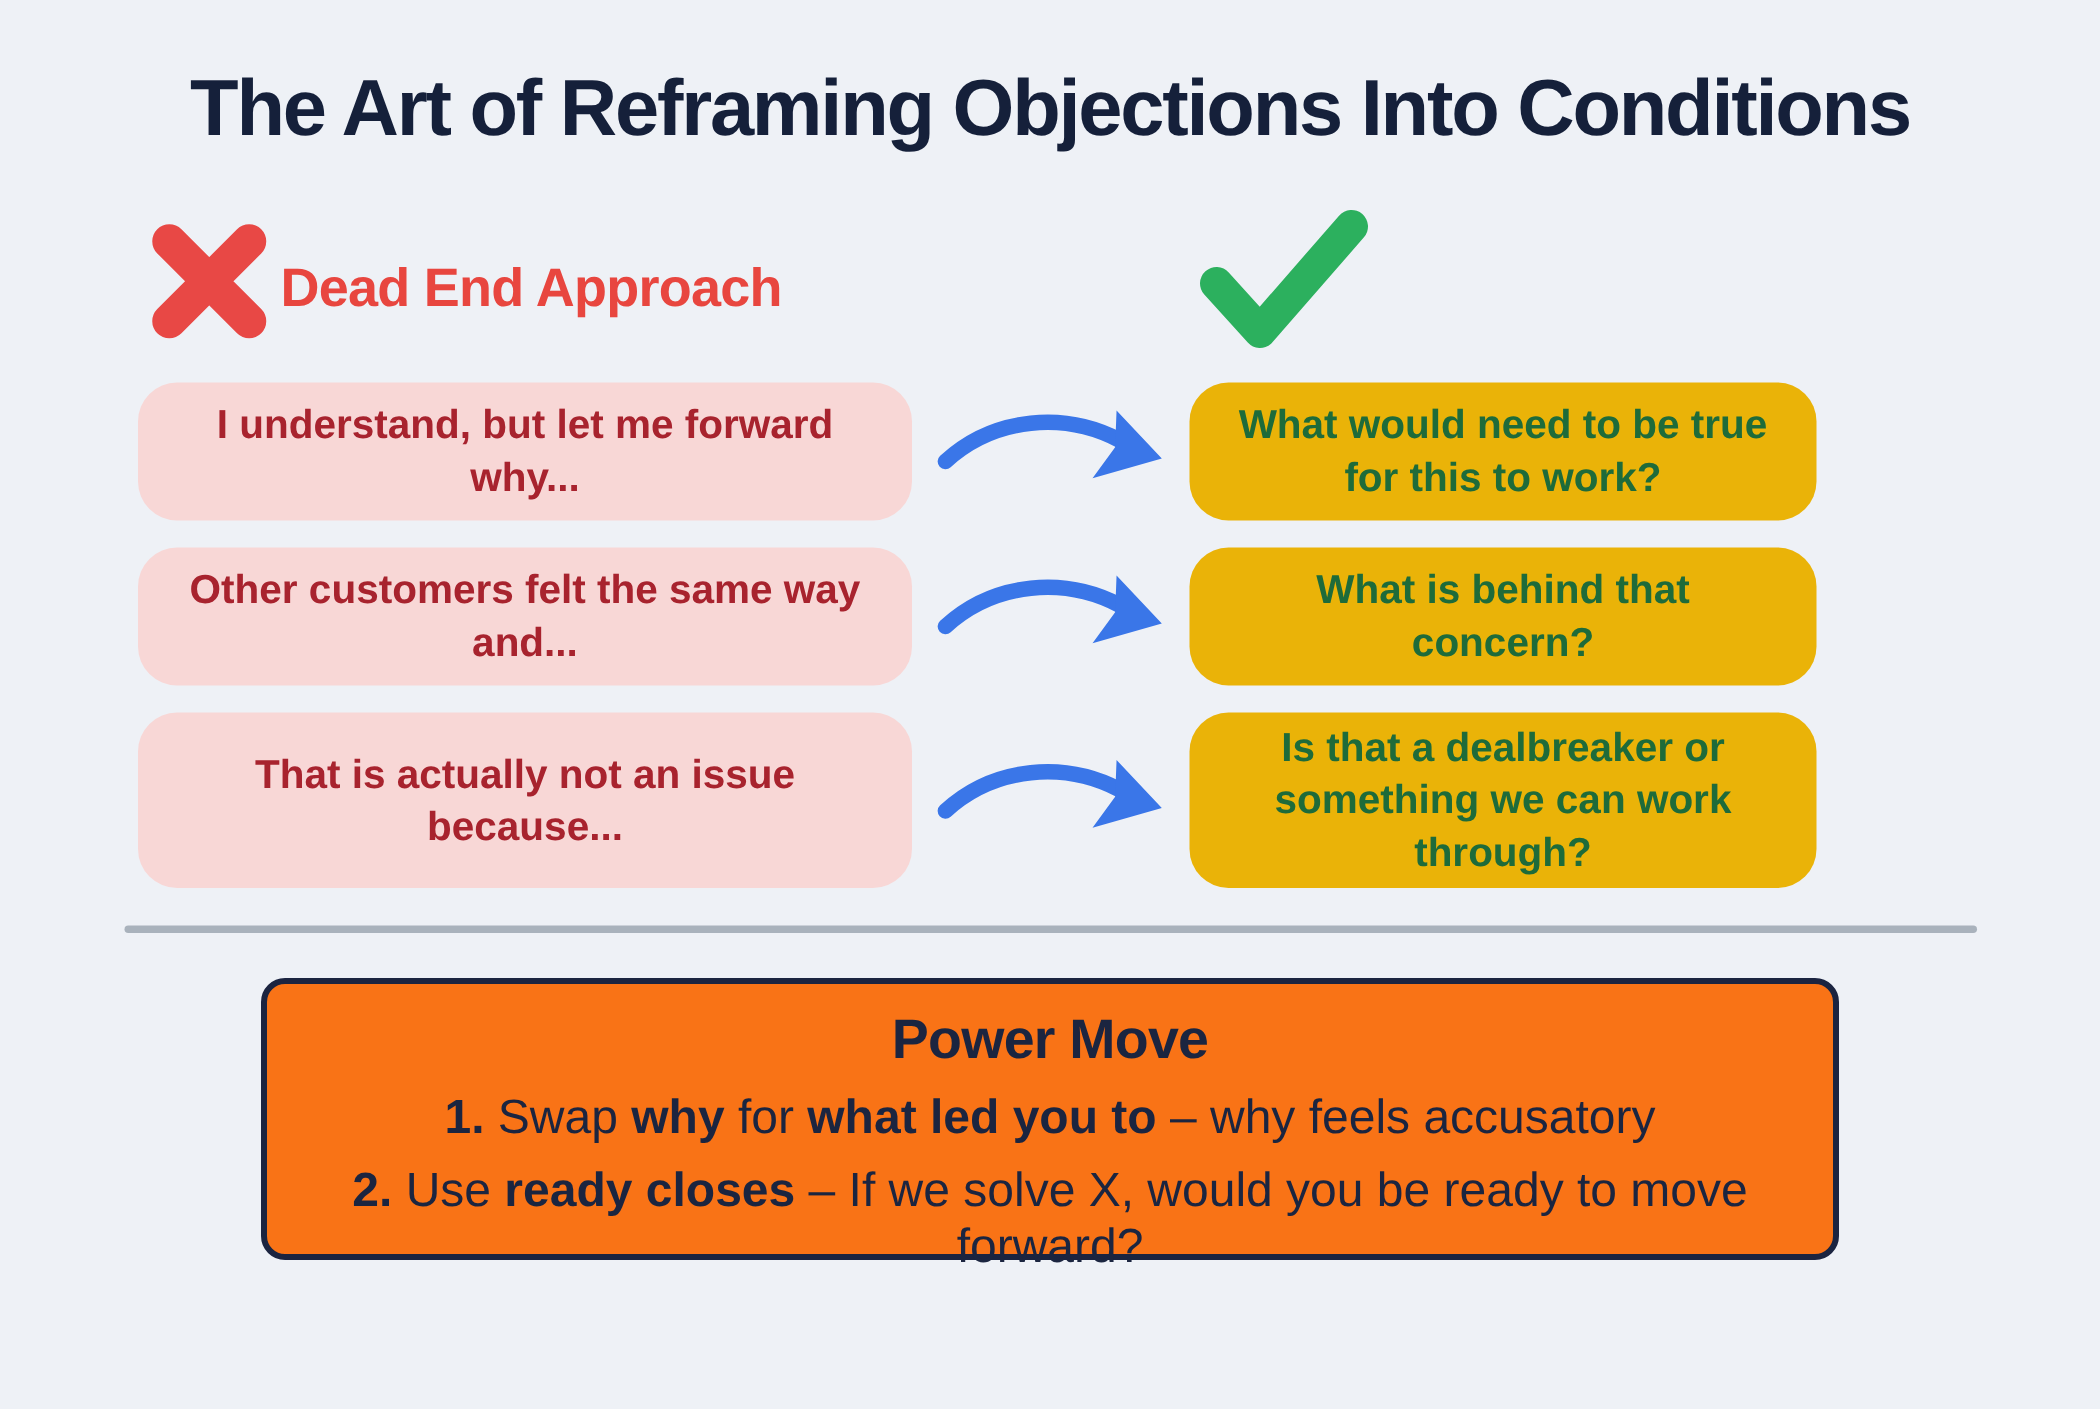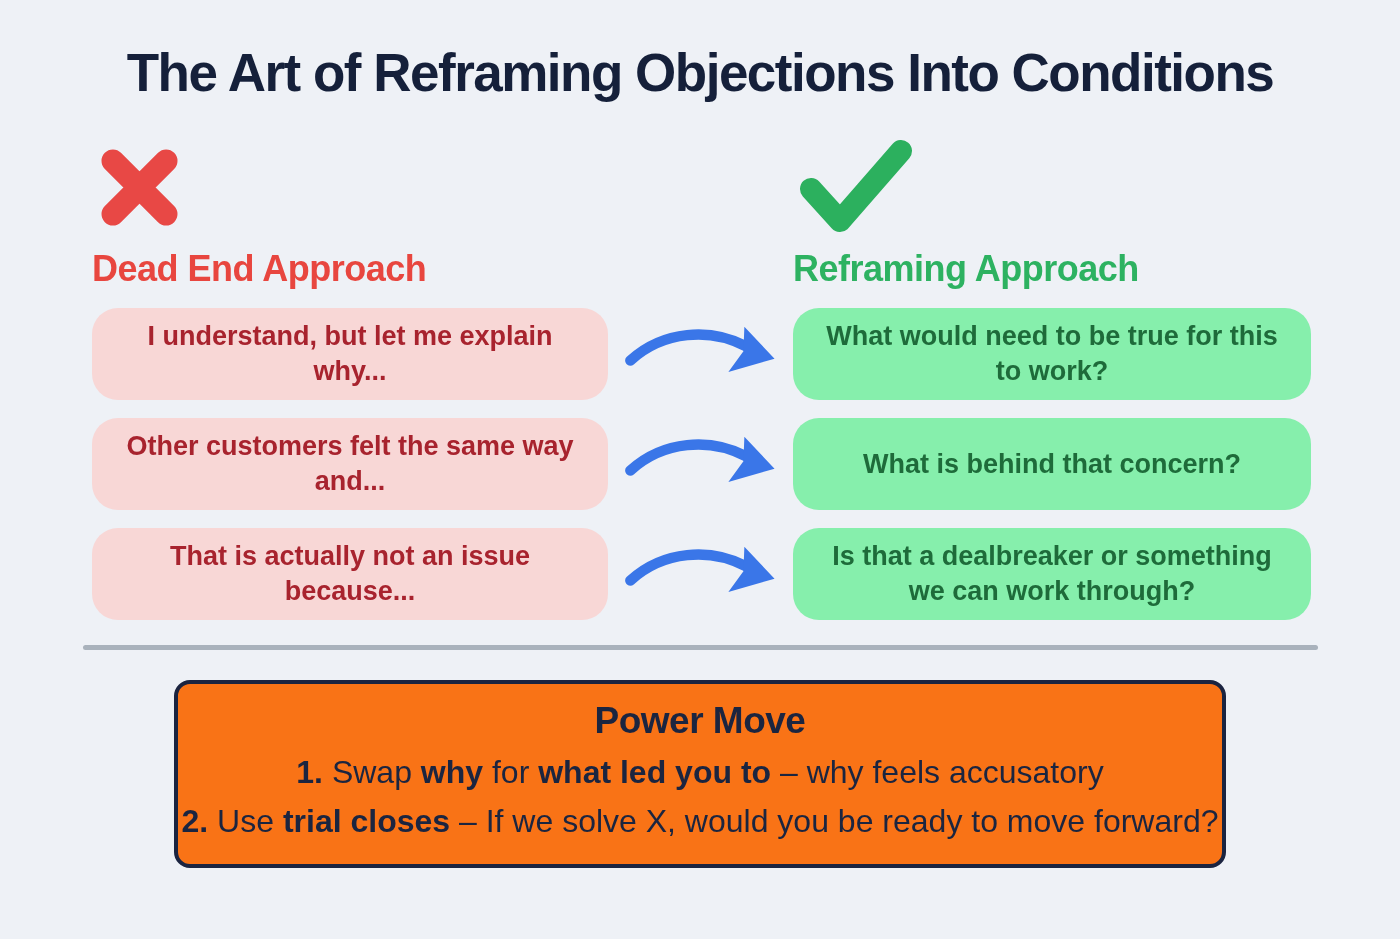--- a/index.html
+++ b/index.html
@@ -34,22 +34,22 @@
   .col-header-row {
     display: flex;
     margin-top: 34px;
     padding-left: 92px;
   }
   .col-header-left  { width: 516px; }
   .col-header-mid   { width: 185px; }
   .col-header-right { width: 518px; }
   .col-header-left, .col-header-right {
     display: flex;
-    flex-direction: column;
-    align-items: flex-start;
+    flex-direction: row;
+    align-items: center;
   }
   .col-icon { height: 100px; display: flex; align-items: center; justify-content: center; }
   .col-heading {
     margin-top: 10px;
     font-size: 36px;
     font-weight: 700;
     letter-spacing: -0.5px;
     line-height: 1.2;
   }
   .col-heading.red   { color: #e8463f; }
@@ -78,22 +78,22 @@
     font-weight: 600;
     line-height: 1.3;
     padding: 6px 30px;
     box-sizing: border-box;
   }
   .box.red {
     background: #f8d7d6;
     color: #a8232e;
   }
   .box.green {
-    width: 518px;
-    background: #86efac;
+    width: 418px;
+    background: #eab308;
     color: #1e6b3a;
   }
   .arrow-cell {
     width: 185px;
     display: flex;
     align-items: center;
     justify-content: center;
   }
 
   
@@ -147,28 +147,27 @@
       </div>
       <div class="col-heading red">Dead End Approach</div>
     </div>
     <div class="col-header-mid"></div>
     <div class="col-header-right">
       <div class="col-icon">
         <svg width="125" height="100" viewBox="0 0 125 100" aria-hidden="true">
           <path d="M18 52 L47 84 L108 14" stroke="#2cb05e" stroke-width="22" stroke-linecap="round" stroke-linejoin="round" fill="none"></path>
         </svg>
       </div>
-      <div class="col-heading green">Reframing Approach</div>
     </div>
   </div>
 
   <div class="rows">
 
     <div class="row">
-      <div class="box red">I understand, but let me explain why...</div>
+      <div class="box red">I understand, but let me forward why...</div>
       <div class="arrow-cell">
         <svg width="162" height="66" viewBox="0 0 170 70" aria-hidden="true">
           <path d="M10 42 C 45 10, 95 7, 133 27" stroke="#3a76e8" stroke-width="11" stroke-linecap="round" fill="none"></path>
           <path d="M131 6 L163 40 L114 54 L130 32 Z" fill="#3a76e8"></path>
         </svg>
       </div>
       <div class="box green">What would need to be true for this to work?</div>
     </div>
 
     <div class="row">
@@ -193,16 +192,16 @@
       <div class="box green">Is that a dealbreaker or something we can work through?</div>
     </div>
 
   </div>
 
   <div class="divider"></div>
 
   <div class="power-box">
     <div class="power-title">Power Move</div>
     <div class="power-line"><span class="b">1.</span><span> Swap </span><span class="b">why</span><span> for </span><span class="b">what led you to</span><span> – why feels accusatory</span></div>
-    <div class="power-line"><span class="b">2.</span><span> Use </span><span class="b">trial closes</span><span> – If we solve X, would you be ready to move forward?</span></div>
+    <div class="power-line"><span class="b">2.</span><span> Use </span><span class="b">ready closes</span><span> – If we solve X, would you be ready to move forward?</span></div>
   </div>
 
 </div>
 
 </body></html>

